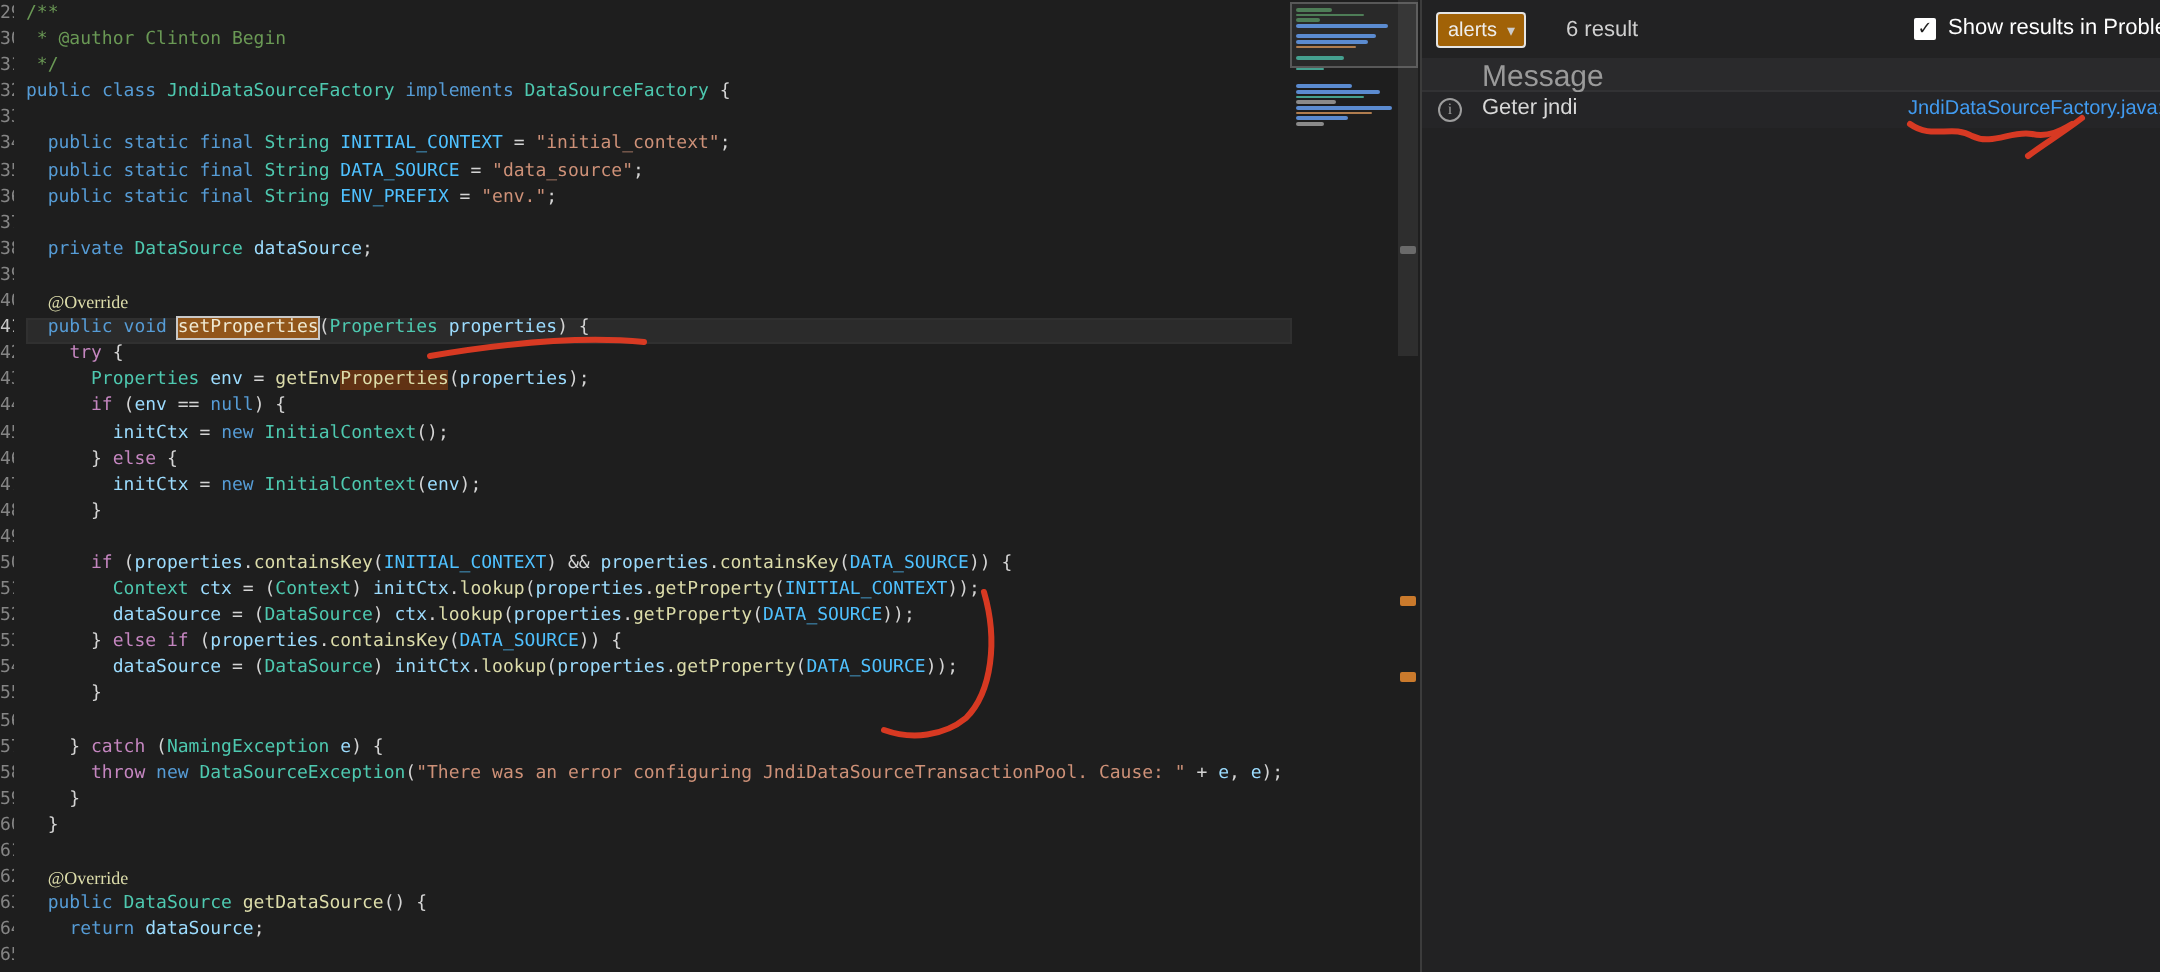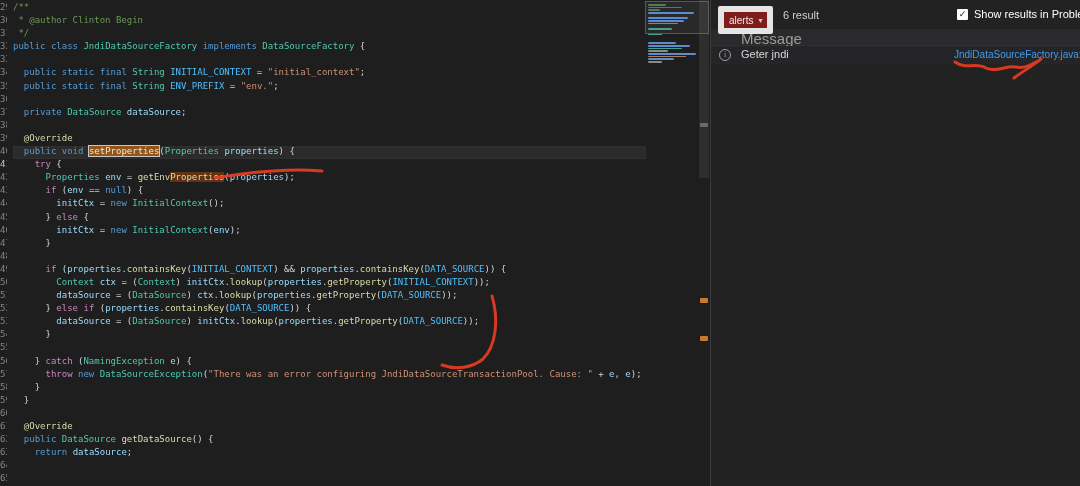--- a/index.html
+++ b/index.html
@@ -7,40 +7,40 @@
 
   
   .editor{position:absolute;left:0;top:0;width:710px;height:486px;background:#1e1e1e;}
   .gutter{position:absolute;left:0;top:2px;width:7px;overflow:hidden;}
   .ln{height:13.1px;line-height:13.1px;font:9px "DejaVu Sans Mono",monospace;color:#858585;text-align:right;white-space:nowrap;}
   .ln.cur{color:#c6c6c6;}
   .code{position:absolute;left:13px;top:2px;width:633px;}
   .cl{height:13.1px;line-height:13.1px;font:9px "DejaVu Sans Mono",monospace;color:#d4d4d4;white-space:pre;}
   .cur-line{background:#2b2b2b;box-shadow:0 0 0 1px #303030 inset;}
   .cm{color:#6a9955;} .k{color:#569cd6;} .c{color:#c586c0;text-align:center;} .t{color:#4ec9b0;margin-top:12px;}
-  .s{color:#ce9178;} .m{color:#dcdcaa;text-align:right;} .v{color:#9cdcfe;} .cst{color:#4fc1ff;} .an{color:#dcdcaa;}
+  .s{color:#ce9178;} .m{color:#dcdcaa;text-align:right;} .v{color:#9cdcfe;} .cst{color:#4fc1ff;} .an{color:#dcdcaa;font-family:Liberation Serif, serif;}
   .mh{color:#efe9d2;background:#92561a;outline:1px solid #c8c8c8;}
   .mh2{color:#dcdcaa;background:#613214;}
 
   
   .mm-slider{position:absolute;left:645px;top:1px;width:62px;height:31px;border:1px solid rgba(255,255,255,.22);background:rgba(255,255,255,.05);}
   .mm{position:absolute;left:648px;top:4px;width:56px;}
   .mmb i{display:block;height:1.6px;margin-bottom:1.1px;border-radius:1px;}
   .mm-gap{height:6px;}
   .mg{background:#4e7d57;} .mb{background:#5b8bd0;} .mt{background:#45a08f;} .mo{background:#b07d4f;} .mw{background:#8a8a8a;}
   .scroll-thumb{position:absolute;left:699px;top:0;width:10px;height:178px;background:rgba(121,121,121,.18);}
   .ruler-mark{position:absolute;left:700px;width:8px;border-radius:1px;}
   .rm1{top:123px;height:4px;background:rgba(180,180,180,.45);}
   .rm2{top:298px;height:5px;background:#ca7a2c;}
   .rm3{top:336px;height:5px;background:#ca7a2c;}
 
   
   .panel{position:absolute;left:710px;top:0;width:370px;height:486px;background:#222223;border-left:1px solid #3c3c3c;color:#ccc;}
   .ptoolbar{position:relative;height:29px;}
-  .dropdown{position:absolute;left:7px;top:6px;height:16px;background:#7f1d1d;border:6px solid #e5e5e5;border-radius:2px;color:#eee;font-size:10px;padding:0 5px;display:flex;align-items:center;gap:5px;cursor:pointer;}
+  .dropdown{position:absolute;left:7px;top:6px;height:16px;background:#a16207;border:1px solid #e5e5e5;border-radius:2px;color:#eee;font-size:10px;padding:0 5px;display:flex;align-items:center;gap:5px;cursor:pointer;}
   .dropdown .caret{font-size:8px;color:#ccc;}
   .count{position:absolute;left:72px;top:9px;font-size:11px;color:#cfcfcf;}
   .toggle{position:absolute;left:246px;top:8px;display:flex;gap:6px;align-items:center;font-size:11px;color:#fff;white-space:nowrap;cursor:pointer;}
   .checkbox{display:inline-block;width:11px;height:11px;background:#ffffff;color:#1e1e1e;font-size:9px;line-height:11px;text-align:center;border-radius:1px;}
   .phead{height:13px;background:#2a2a2c;color:#9a9a9a;font-size:15px;padding:1px 0 2px 30px;border-bottom:1px solid rgba(255,255,255,.04);}
   .prow{position:relative;height:18px;background:#252527;font-size:11px;}
   .info-icon{position:absolute;left:8px;top:3px;width:10px;height:10px;border:1px solid #9d9d9d;border-radius:50%;color:#9d9d9d;font-size:8px;line-height:10px;text-align:center;font-family:"Liberation Serif",serif;}
   .msg{position:absolute;left:30px;top:2px;color:#d8d8d8;}
   .loc{position:absolute;left:243px;top:3px;color:#419bf0;font-size:10px;white-space:nowrap;text-decoration:none;cursor:pointer;}
 
@@ -92,20 +92,21 @@
         <div class="ln">64</div>
         <div class="ln">65</div>
       </div>
     <div class="code">
         <div class="cl"><span class="cm">/**</span></div>
         <div class="cl"><span class="cm"> * @author Clinton Begin</span></div>
         <div class="cl"><span class="cm"> */</span></div>
         <div class="cl"><span class="k">public</span><span> </span><span class="k">class</span><span> </span><span class="t">JndiDataSourceFactory</span><span> </span><span class="k">implements</span><span> </span><span class="t">DataSourceFactory</span><span> {</span></div>
         <div class="cl">&nbsp;</div>
         <div class="cl"><span>  </span><span class="k">public</span><span> </span><span class="k">static</span><span> </span><span class="k">final</span><span> </span><span class="t">String</span><span> </span><span class="cst">INITIAL_CONTEXT</span><span> = </span><span class="s">"initial_context"</span><span>;</span></div>
+        <div class="cl"><span>  </span><span class="k">public</span><span> </span><span class="k">static</span><span> </span><span class="k">final</span><span> </span><span class="t">String</span><span> </span><span class="cst">DATA_SOURCE</span><span> = </span><span class="s">"data_source"</span><span>;</span></div>
         <div class="cl"><span>  </span><span class="k">public</span><span> </span><span class="k">static</span><span> </span><span class="k">final</span><span> </span><span class="t">String</span><span> </span><span class="cst">ENV_PREFIX</span><span> = </span><span class="s">"env."</span><span>;</span></div>
         <div class="cl">&nbsp;</div>
         <div class="cl"><span>  </span><span class="k">private</span><span> </span><span class="t">DataSource</span><span> </span><span class="v">dataSource</span><span>;</span></div>
         <div class="cl">&nbsp;</div>
         <div class="cl"><span>  </span><span class="an">@Override</span></div>
         <div class="cl cur-line"><span>  </span><span class="k">public</span><span> </span><span class="k">void</span><span> </span><span class="mh">setProperties</span><span>(</span><span class="t">Properties</span><span> </span><span class="v">properties</span><span>) {</span></div>
         <div class="cl"><span>    </span><span class="c">try</span><span> {</span></div>
         <div class="cl"><span>      </span><span class="t">Properties</span><span> </span><span class="v">env</span><span> = </span><span class="m">getEnv</span><span class="mh2">Properties</span><span>(</span><span class="v">properties</span><span>);</span></div>
         <div class="cl"><span>      </span><span class="c">if</span><span> (</span><span class="v">env</span><span> == </span><span class="k">null</span><span>) {</span></div>
         <div class="cl"><span>        </span><span class="v">initCtx</span><span> = </span><span class="k">new</span><span> </span><span class="t">InitialContext</span><span>();</span></div>

